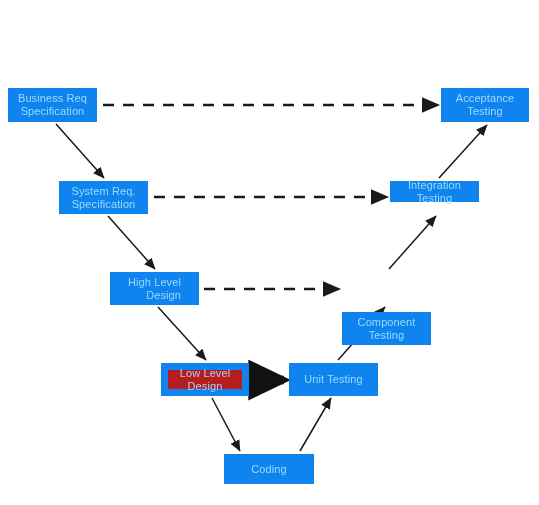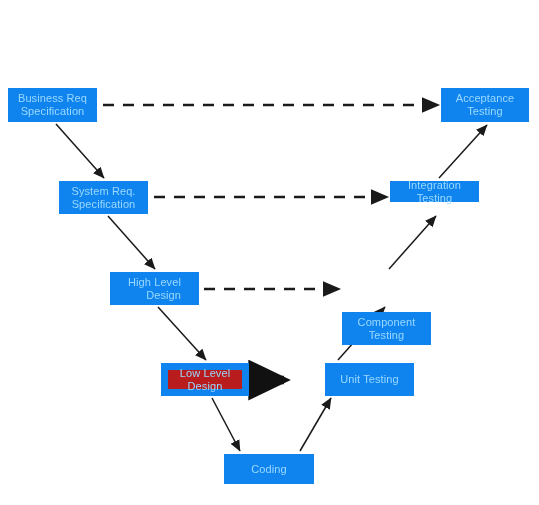--- a/index.html
+++ b/index.html
@@ -94,21 +94,21 @@
   <div id="nodes-group">
       <div class="node" style="left: 8px; top: 88px; width: 89px; height: 34px; background: rgb(15, 132, 238); border-color: rgb(15, 132, 238); color: rgb(154, 217, 255);"><span class="node-label">Business Req
 Specification</span></div>
       <div class="node" style="left: 59px; top: 181px; width: 89px; height: 33px; background: rgb(15, 132, 238); border-color: rgb(15, 132, 238); color: rgb(154, 217, 255);"><span class="node-label">System Req.
 Specification</span></div>
       <div class="node" style="left: 110px; top: 272px; width: 89px; height: 33px; background: rgb(15, 132, 238); border-color: rgb(15, 132, 238); color: rgb(154, 217, 255); text-align: right;"><span class="node-label">High Level
 Design</span></div>
       <div class="node" style="left: 161px; top: 363px; width: 88px; height: 33px; background: #b91c1c; border-color: rgb(15, 132, 238); color: rgb(154, 217, 255);"><span class="node-label">Low Level
 Design</span></div>
       <div class="node" style="left: 224px; top: 454px; width: 90px; height: 30px; background: rgb(15, 132, 238); border-color: rgb(15, 132, 238); color: rgb(154, 217, 255);"><span class="node-label">Coding</span></div>
-      <div class="node" style="left: 289px; top: 363px; width: 89px; height: 33px; background: rgb(15, 132, 238); border-color: rgb(15, 132, 238); color: rgb(154, 217, 255); margin-left: 36px;"><span class="node-label">Unit Testing</span></div>
+      <div class="node" style="left: 289px; top: 363px; width: 89px; height: 33px; background: rgb(15, 132, 238); border-color: rgb(15, 132, 238); color: rgb(154, 217, 255);"><span class="node-label">Unit Testing</span></div>
       <div class="node" style="left: 342px; top: 272px; width: 89px; height: 33px; background: rgb(15, 132, 238); border-color: rgb(15, 132, 238); color: rgb(154, 217, 255); margin-top: 40px;"><span class="node-label">Component
 Testing</span></div>
       <div class="node" style="left: 390px; top: 181px; width: 89px; height: 21px; background: rgb(15, 132, 238); border-color: rgb(15, 132, 238); color: rgb(154, 217, 255);"><span class="node-label">Integration
 Testing</span></div>
       <div class="node" style="left: 441px; top: 88px; width: 88px; height: 34px; background: rgb(15, 132, 238); border-color: rgb(15, 132, 238); color: rgb(154, 217, 255);"><span class="node-label">Acceptance
 Testing</span></div>
     </div>
 
 </div>
 

